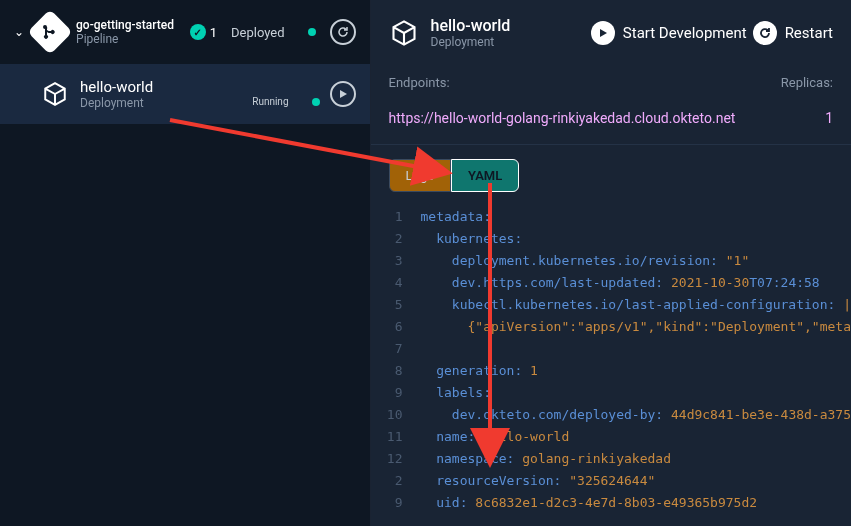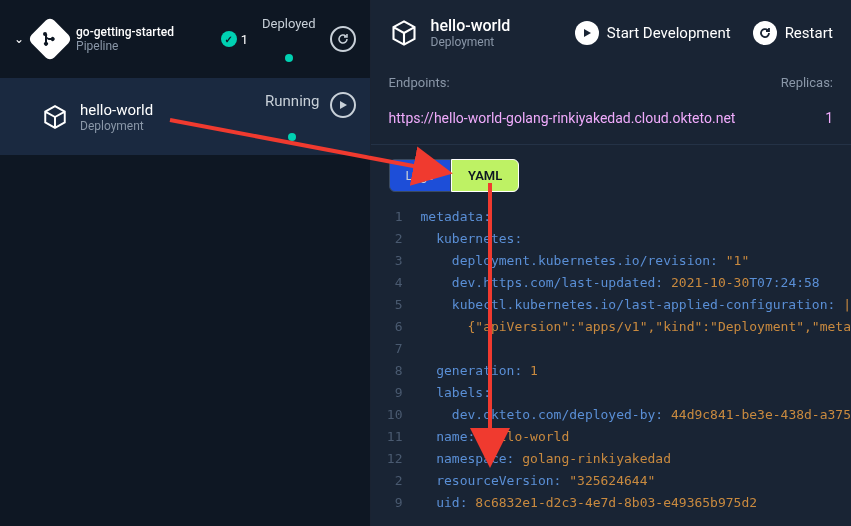--- a/index.html
+++ b/index.html
@@ -35,56 +35,56 @@
   .icon-box svg { transform: rotate(-45deg); }
   .pipeline-title { color: #fff; font-size: 12px; font-weight: 500; }
   .pipeline-sub { color: #8a97a8; font-size: 12px; }
   .pipeline-meta { margin-left: auto; display: flex; align-items: center; gap: 14px; font-size: 13px; }
   .count-badge { display: flex; align-items: center; gap: 4px; color: #fff; }
   .check-circle {
     width: 16px; height: 16px; border-radius: 50%;
     background: #00d1b2; display: flex; align-items: center; justify-content: center;
     font-size: 10px; color: #0e1723; font-weight: bold;
   }
-  .status-word { color: #c8d0d8; display: flex; align-items: center; gap: 23px; flex-direction: column; }
+  .status-word { color: #c8d0d8; display: flex; align-items: center; gap: 23px; }
   .dot { width: 8px; height: 8px; border-radius: 50%; background: #00d1b2; }
   .refresh-btn, .play-btn {
     width: 26px; height: 26px; border-radius: 50%;
     border: 2px solid #c8d0d8; display: flex; align-items: center; justify-content: center;
     color: #c8d0d8; font-size: 12px; cursor: pointer;
   }
   .play-btn { border-color: #c8d0d8; }
   .dep-row {
     display: flex; align-items: center;
     padding: 14px 14px 14px 40px;
     gap: 10px;
     background: #1a2940;
   }
   .dep-icon {
     width: 30px; height: 30px;
     display: flex; align-items: center; justify-content: center;
   }
   .dep-title { color: #fff; font-size: 15px; }
   .dep-sub { color: #8a97a8; font-size: 12px; }
-  .dep-meta { margin-left: auto; display: flex; align-items: flex-start; gap: 10px; font-size: 15px; }
+  .dep-meta { margin-left: auto; display: flex; align-items: flex-end; gap: 10px; font-size: 10px; }
 
   .main {
     flex: 1;
     background: #192434;
     display: flex;
     flex-direction: column;
   }
   .main-header {
     display: flex; align-items: center;
     padding: 16px 18px;
     gap: 12px;
   }
   .main-title { color: #fff; font-size: 16px; font-weight: 500; }
   .main-sub { color: #8a97a8; font-size: 12px; }
-  .header-actions { margin-left: auto; display: flex; align-items: flex-end; gap: 22px; }
+  .header-actions { margin-left: auto; display: flex; align-items: flex-end; gap: 6px; }
   .action-btn { display: flex; align-items: center; gap: 8px; color: #fff; font-size: 15px; cursor: pointer; }
   .action-icon {
     width: 24px; height: 24px; border-radius: 50%;
     background: #fff; display: flex; align-items: center; justify-content: center;
     color: #192434;
   }
   .info-row {
     display: flex; padding: 10px 18px 18px 18px;
     border-bottom: 1px solid #243246;
     justify-content: space-between;
@@ -97,24 +97,24 @@
   .tabs {
     display: flex; gap: 0; padding: 14px 18px 0 18px;
   }
   .tab {
     padding: 8px 16px;
     font-size: 13px;
     border: 1px solid #3a4a5f;
     border-radius: 6px 0 0 6px;
     color: #c8d0d8;
     cursor: pointer;
-    background: #1d4ed8;
+    background: #a16207;
   }
   .tab.active {
-    background: #bef264; color: #0e1723; font-weight: 600;
+    background: #0f766e; color: #0e1723; font-weight: 600;
     border-radius: 0 6px 6px 0;
     border-color: #fff;
   }
   .code-area {
     padding: 14px 0 0 0;
     font-family: "SF Mono", Monaco, Consolas, monospace;
     font-size: 13px;
     line-height: 22px;
     overflow: hidden;
   }

